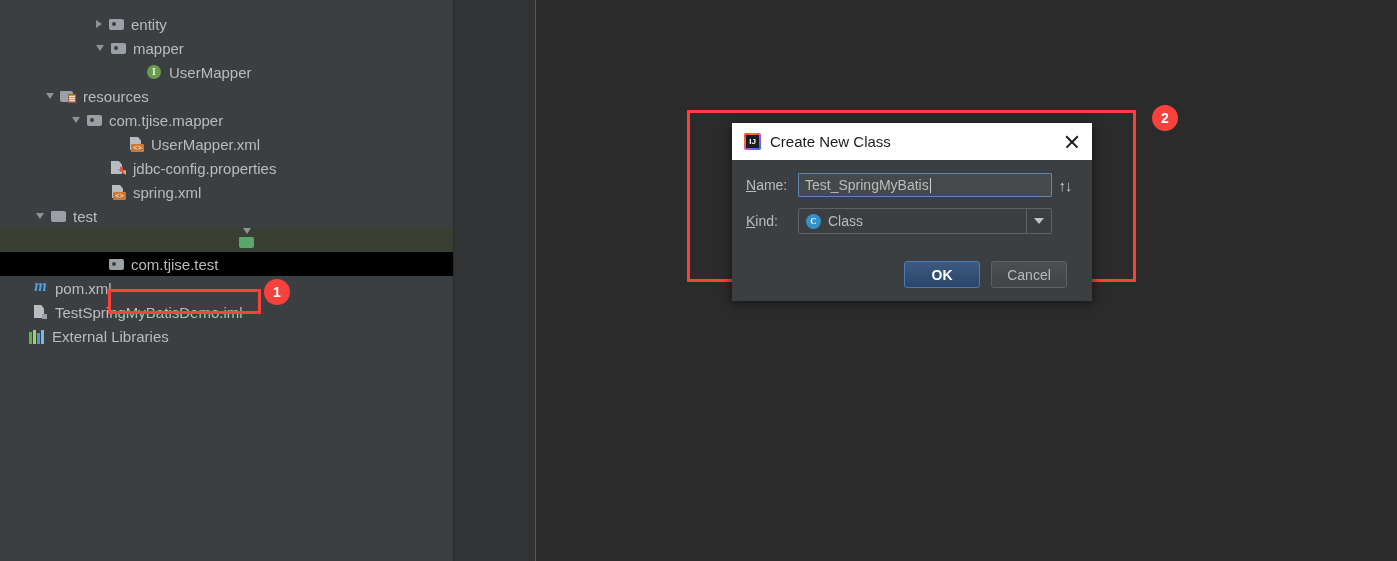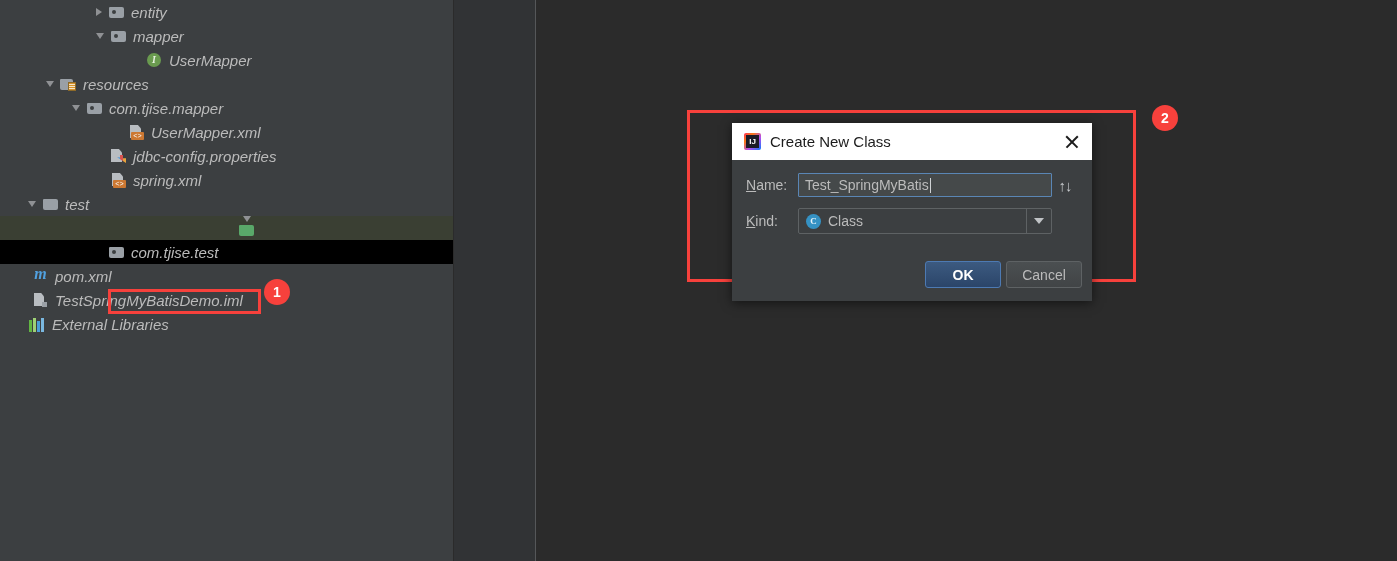--- a/index.html
+++ b/index.html
@@ -49,23 +49,22 @@
   .panel-editor {
     position: absolute;
     left: 536px; top: 0;
     right: 0; height: 561px;
     background: #2b2b2b;
   }
 
   
   .tree {
     position: absolute;
-    left: 0; top: 0;
+    left: 0; top: 12px;
     width: 453px;
-    font-style: italic;
   }
   .row {
     position: relative;
     height: 24px;
     display: flex;
     align-items: center;
     font-size: 15px;
     color: #a9b7c6;
     white-space: nowrap;
   }
@@ -426,23 +425,23 @@
   .combo-arrow i {
     width: 0; height: 0;
     border-top: 6px solid #c0c3c6;
     border-left: 5px solid transparent;
     border-right: 5px solid transparent;
     display: block;
   }
 
   .dialog-buttons {
     position: absolute;
-    right: 10px; bottom: 13px;
-    display: flex;
-    gap: 5px;
+    right: 25px; bottom: 13px;
+    display: flex;
+    gap: 11px;
     margin-top: 36px;
   }
   .btn {
     min-width: 76px;
     height: 27px;
     font-size: 14px;
     border-radius: 3px;
     box-sizing: border-box;
     display: flex;
     align-items: center;
@@ -501,21 +500,21 @@
         <div class="row" style="padding-left: 98px;">
           <span class="arrow none"></span>
           <span class="ico ico-prop"></span>
           <span class="label">jdbc-config.properties</span>
         </div>
         <div class="row" style="padding-left: 98px;">
           <span class="arrow none"></span>
           <span class="ico ico-xml"></span>
           <span class="label">spring.xml</span>
         </div>
-        <div class="row" style="padding-left: 28px;">
+        <div class="row" style="padding-left: 36px;">
           <span class="arrow down"></span>
           <span class="ico ico-folder"></span>
           <span class="label">test</span>
         </div>
         <div class="row sel-green" style="padding-left: 46px; flex-direction: column;">
           <span class="arrow down"></span>
           <span class="ico ico-folder ico-folder-green"></span>
           <span class="label">java</span>
         </div>
         <div class="row sel-blue" style="padding-left: 96px;">

